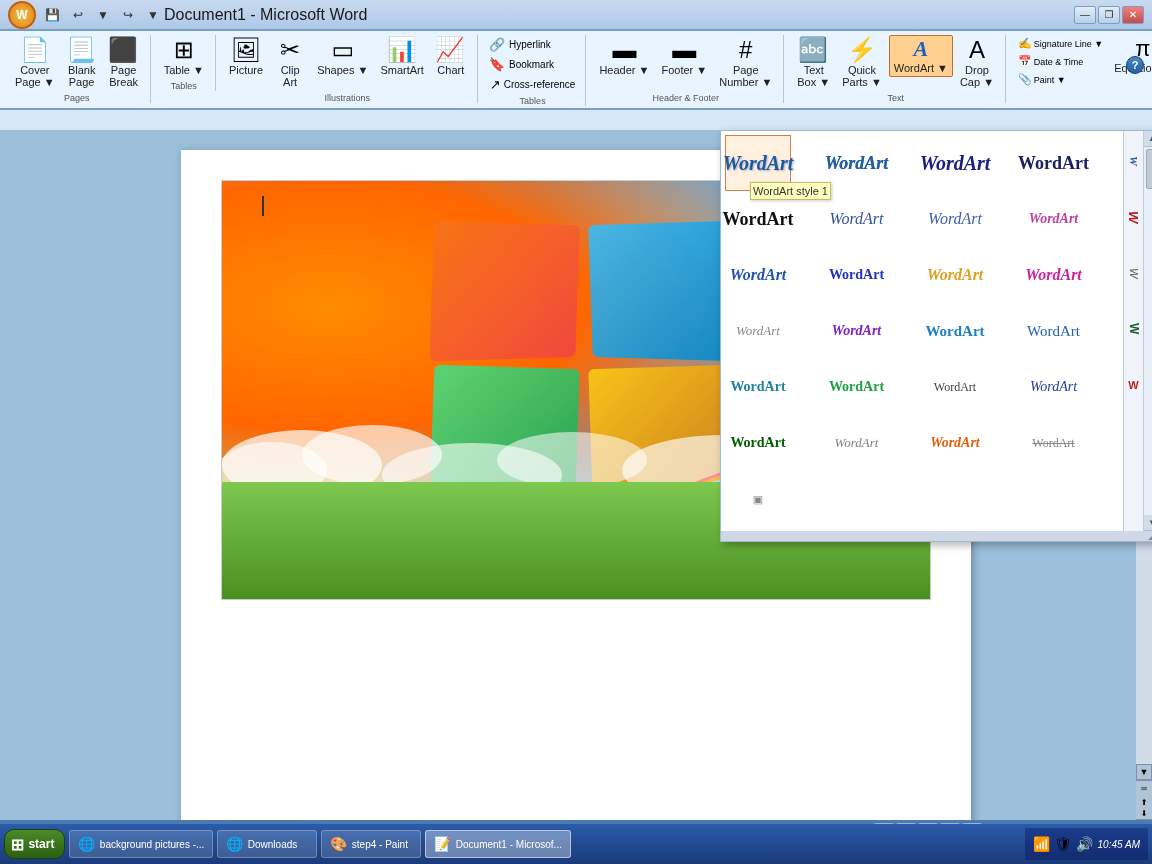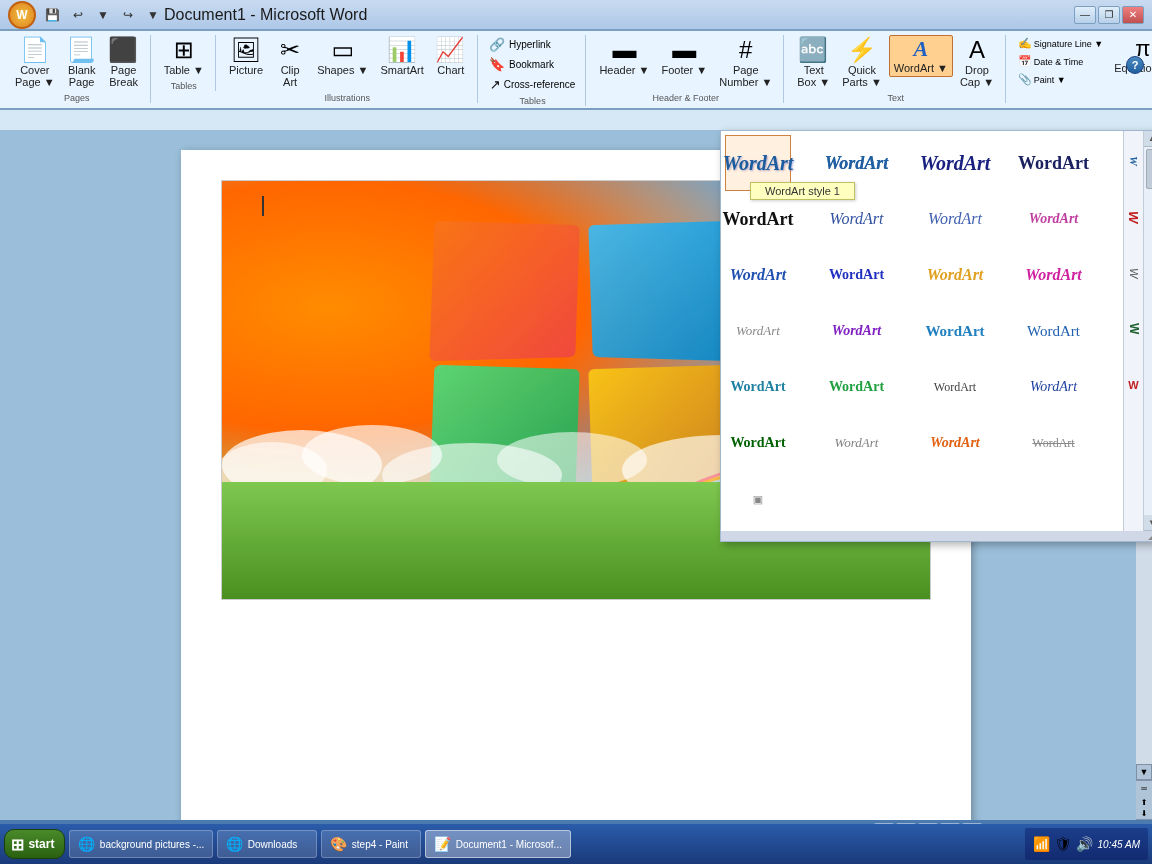--- a/index.html
+++ b/index.html
@@ -47,21 +47,21 @@
       z-index: 100;
     }
     .wordart-grid { display: grid; grid-template-columns: repeat(4, 1fr); gap: 0; padding: 4px; }
     .wordart-cell {
       width: 66px; height: 56px; display: flex; align-items: center; justify-content: center;
       cursor: pointer; border: 1px solid transparent;
     }
     .wordart-cell.first { background: #fff0e0; border-color: #d08040; }
     .tooltip-label {
       position: absolute; top: 182px; left: 750px;
-      background: #ffffc0; border: 1px solid #c0c060; padding: 2px 14px;
+      background: #ffffc0; border: 1px solid #c0c060; padding: 2px 2px;
       font-size: 11px; color: #333; pointer-events: none; z-index: 200;
       box-shadow: 1px 1px 3px rgba(0,0,0,0.2);
     }
     .dropdown-inner { display: flex; }
     .dropdown-resize { height: 10px; background: #d0d8e8; cursor: se-resize; display: flex; align-items: center; justify-content: flex-end; padding-right: 4px; font-size: 9px; color: #888; }
 
     
     .wa1 { font-family: serif; font-size: 20px; font-weight: bold; color: #1a5c9e; font-style: italic; text-shadow: 1px 1px 2px rgba(0,0,150,0.3); }
     .wa2 { font-family: serif; font-size: 18px; font-weight: bold; color: #2060b0; font-style: italic; background: linear-gradient(to bottom, #6090d0, #1040a0); -webkit-background-clip: text; }
     .wa3 { font-family: serif; font-size: 20px; font-weight: 900; color: #1a2080; font-style: italic; }

